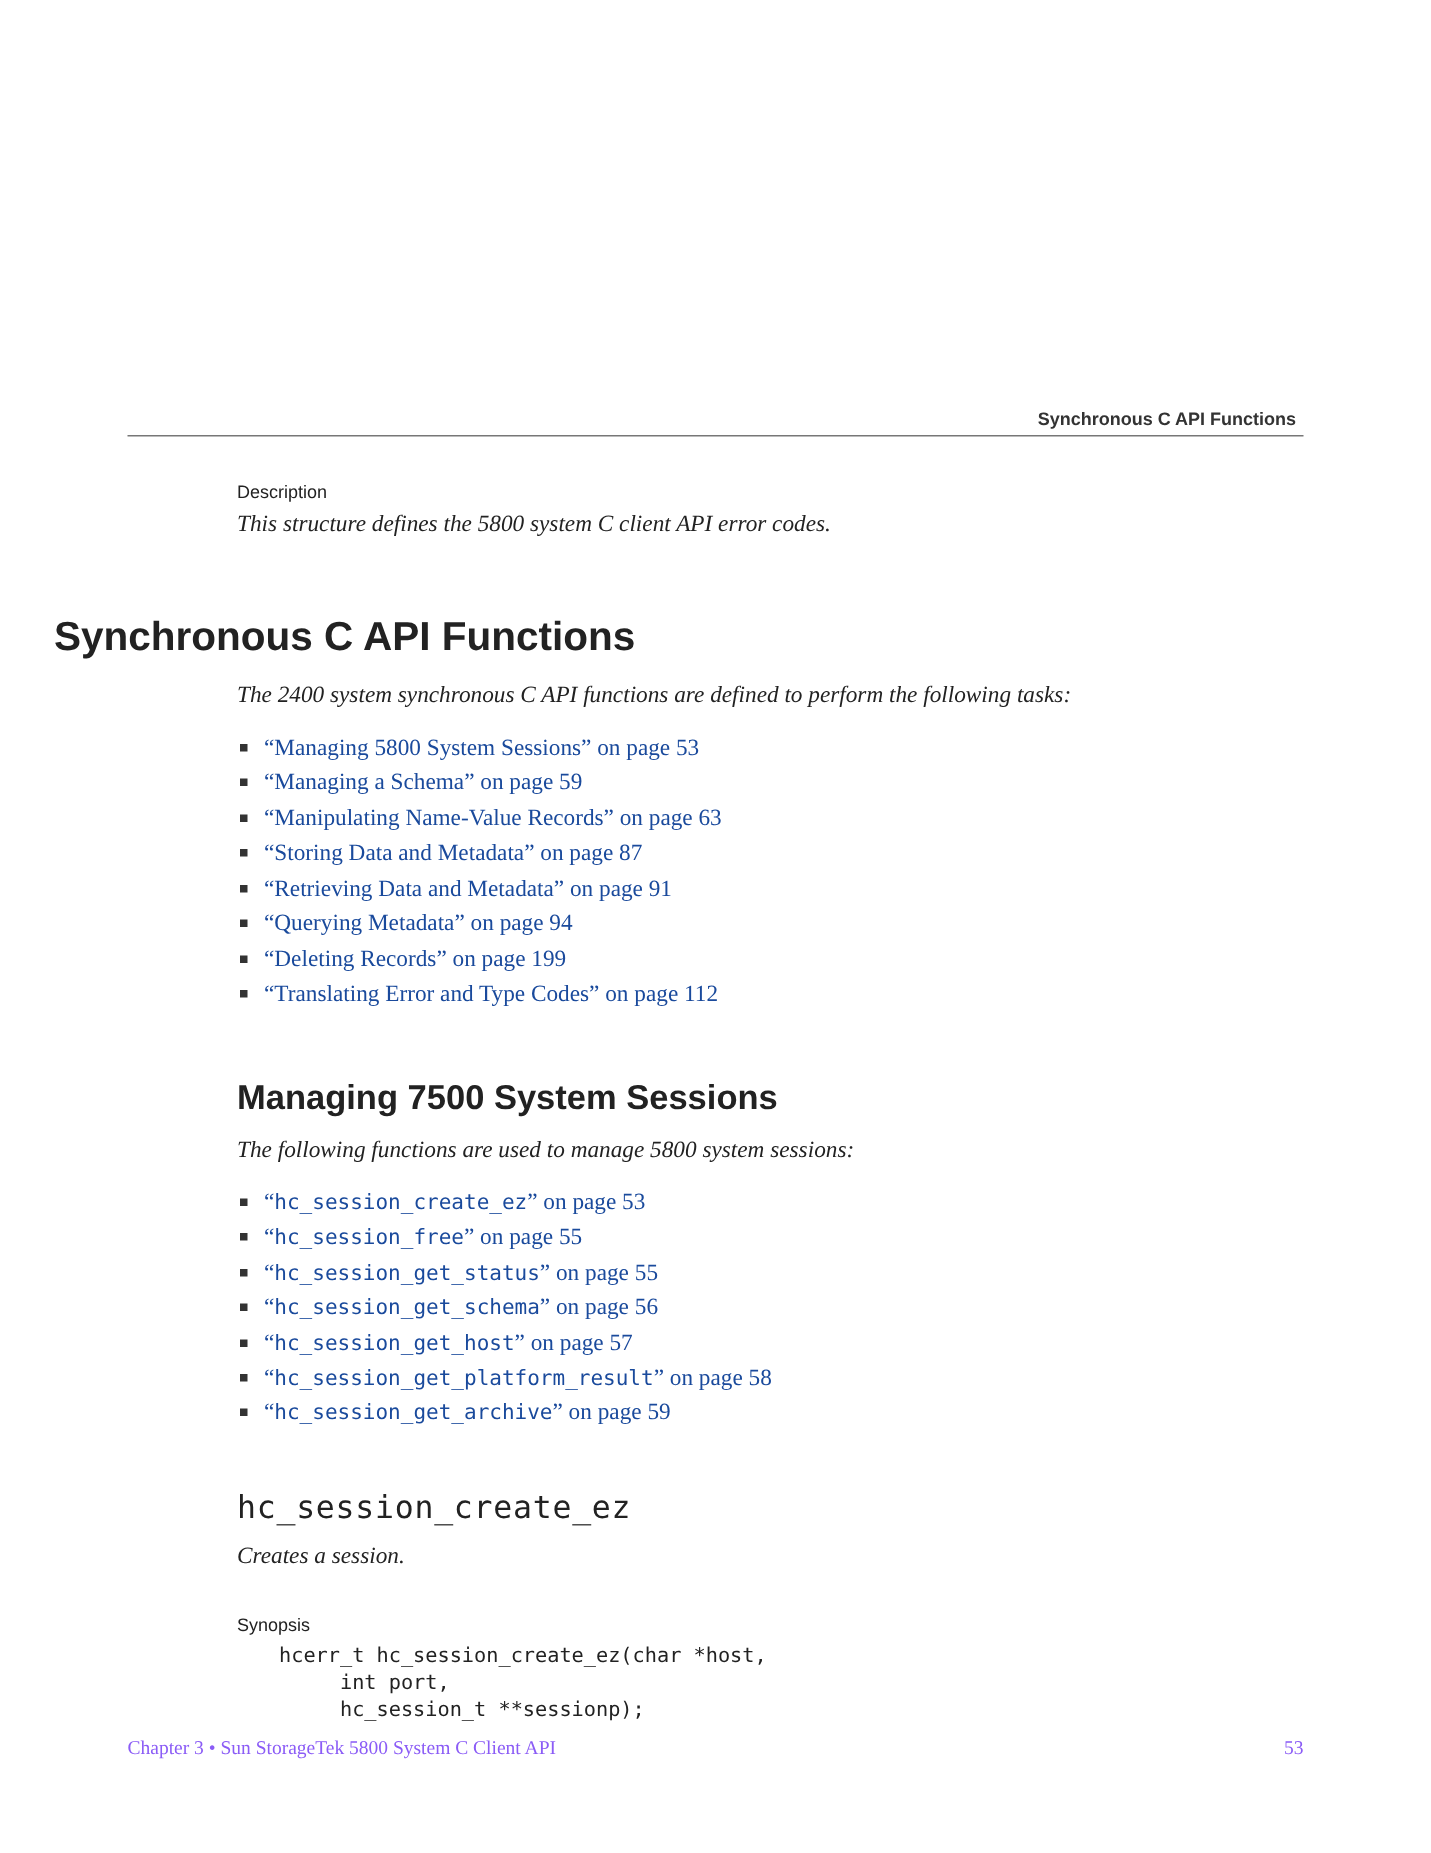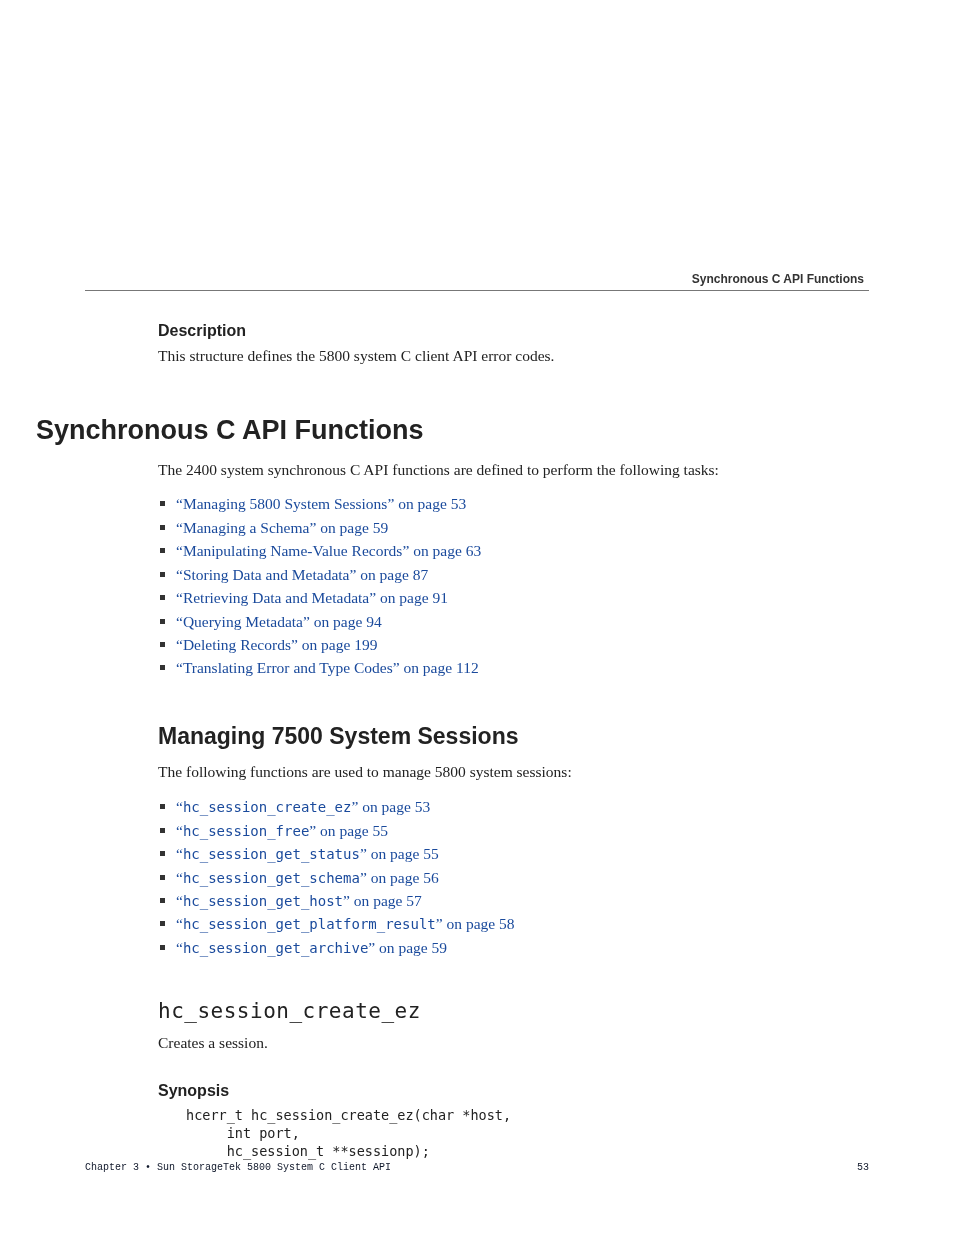--- a/index.html
+++ b/index.html
@@ -49,34 +49,34 @@
   }
   h2.sub {
     font-family: "Myriad Pro", Arial, sans-serif;
     font-weight: 700;
     font-size: 23px;
     margin-top: 42px;
     margin-bottom: 10px;
   }
   h3.small {
     font-family: "Myriad Pro", Arial, sans-serif;
-    font-weight: 700;
-    font-size: 16px;
+    font-weight: 400;
+    font-size: 12px;
     margin-top: 0;
     margin-bottom: 4px;
   }
   h3.mono {
     font-family: "DejaVu Sans Mono", Menlo, Consolas, monospace;
     font-weight: 400;
     font-size: 21px;
     letter-spacing: 0.5px;
     margin-top: 38px;
     margin-bottom: 8px;
   }
-  p { margin: 4px 0 14px 0; }
+  p { margin: 4px 0 14px 0; font-style: italic; }
   ul {
     list-style: none;
     padding-left: 0;
     margin: 6px 0 6px 0;
   }
   ul li {
     position: relative;
     padding-left: 18px;
     margin: 2.5px 0;
   }
@@ -100,23 +100,23 @@
     font-family: "DejaVu Sans Mono", Menlo, Consolas, monospace;
     font-size: 13.5px;
     margin: 4px 0 16px 28px;
     line-height: 1.35;
   }
   .footer {
     position: absolute;
     bottom: 62px;
     left: 85px;
     right: 85px;
-    font-family: Liberation Mono, monospace;
-    font-size: 10px;
-    color: #0f172a;
+    font-family: Liberation Serif, serif;
+    font-size: 13px;
+    color: #8b5cf6;
   }
   .footer .pg {
     float: right;
   }
 </style>
 </head>
 <body>
 
 <div class="page">
   <div class="running-head">Synchronous C API Functions</div>

